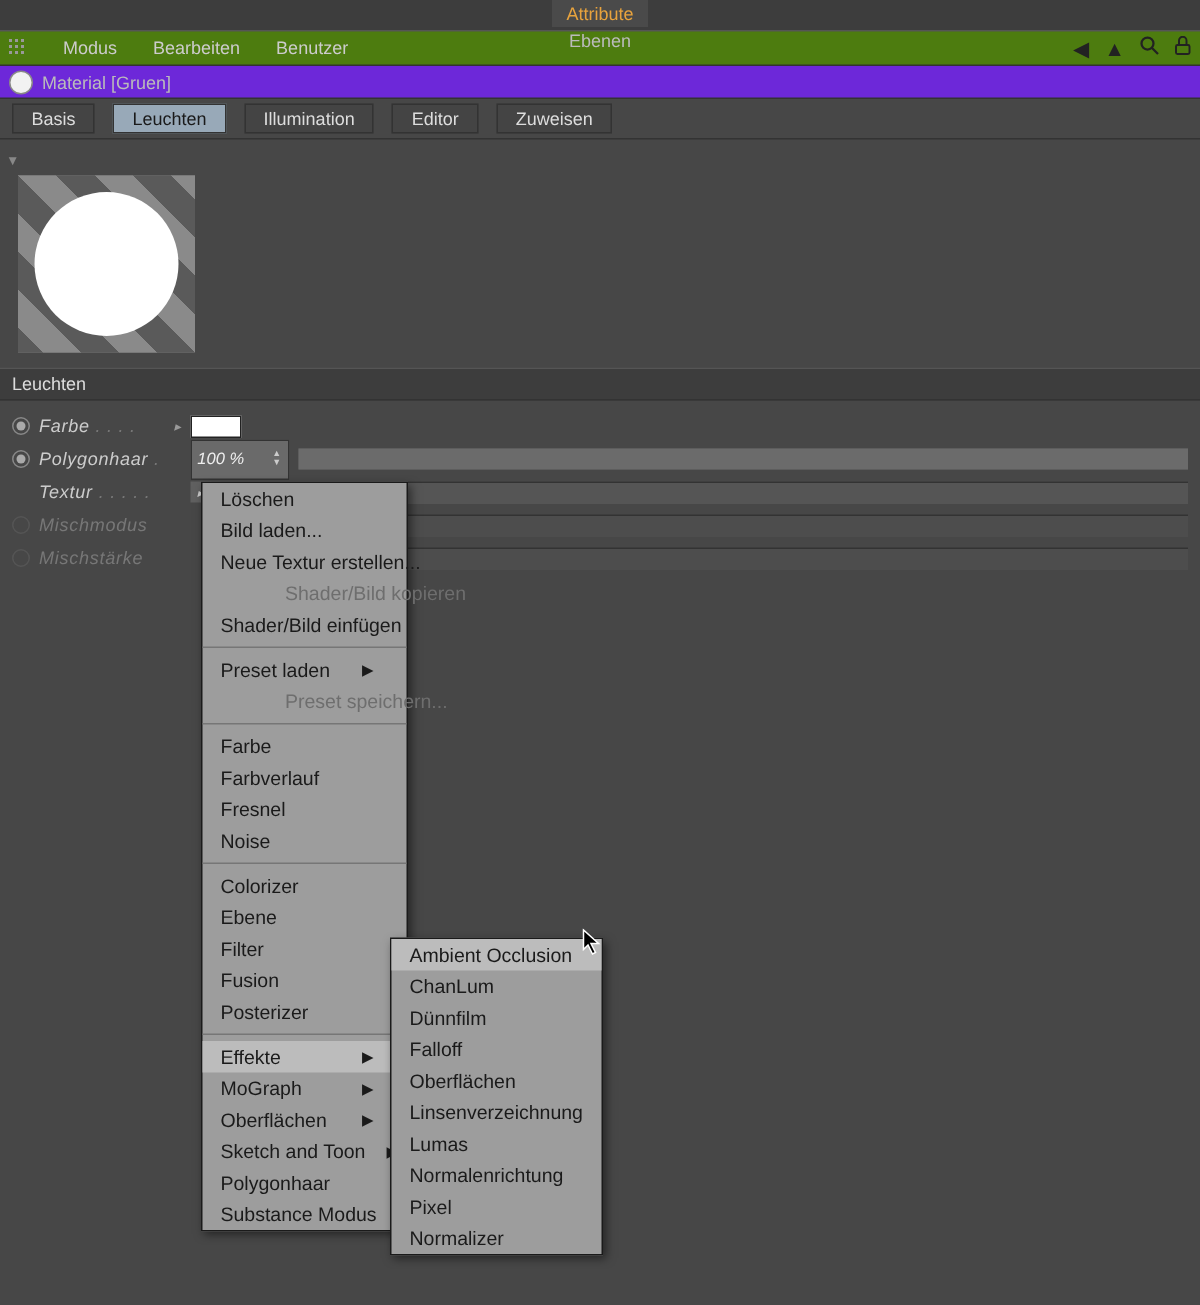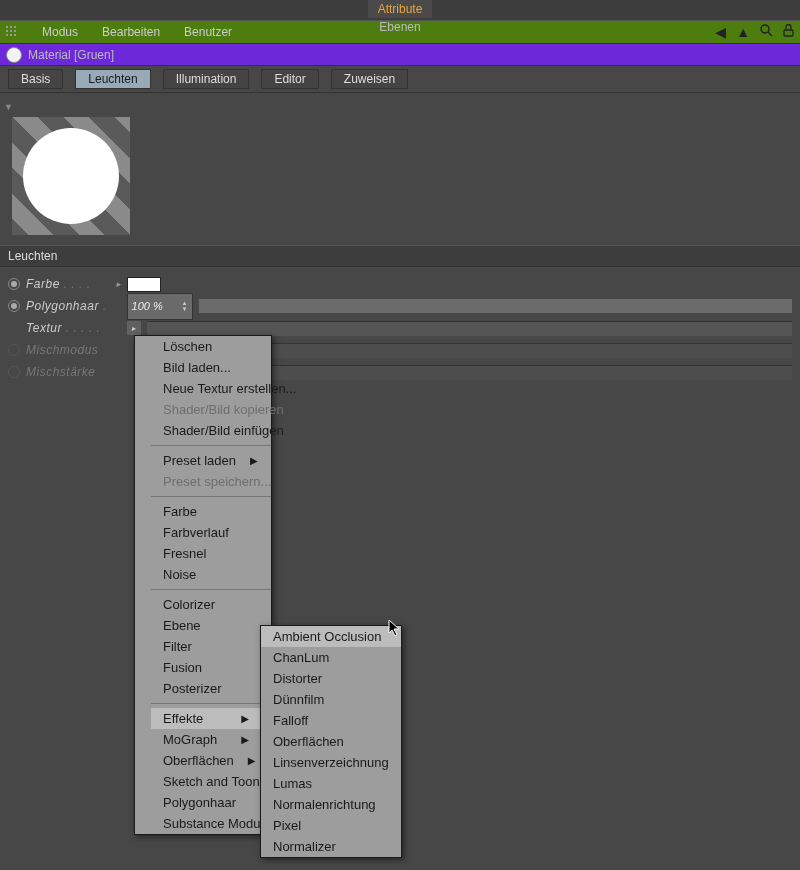--- a/index.html
+++ b/index.html
@@ -41,26 +41,26 @@
   .num-field { width: 66px; height: 27px; background: #6a6a6a; border: 1px solid #333; color: #eee; padding: 0 4px; display: flex; align-items: center; justify-content: space-between; font-size: 11px; }
   .spinner { display: flex; flex-direction: column; font-size: 6px; color: #ccc; line-height: 6px; }
   .slider-track { flex: 1; height: 14px; background: #5a5a5a; position: relative; }
   .slider-fill { position: absolute; left: 0; top: 0; bottom: 0; width: 100%; background: #6b6b6b; }
   .tri-btn { width: 14px; height: 14px; background: #606060; display: flex; align-items: center; justify-content: center; font-size: 8px; color: #ccc; cursor: pointer; }
   .tex-field { flex: 1; height: 15px; background: #555; border-top: 1px solid #333; }
   .tex-field.dis { background: #4d4d4d; }
 
   .ctx-menu { position: absolute; background: #9d9d9d; border: 1px solid #1a1a1a; box-shadow: 2px 2px 6px rgba(0,0,0,0.5); color: #1a1a1a; font-size: 13px; }
   .ctx-menu .mi { padding: 3px 22px 3px 12px; display: flex; align-items: center; justify-content: space-between; cursor: pointer; white-space: nowrap; }
-  .ctx-menu .mi.disabled { color: #6e6e6e; }
+  .ctx-menu .mi.disabled { color: #6e6e6e; margin-left: 43px; }
   .ctx-menu .mi.hover { background: #bcbcbc; }
   .ctx-menu .sep { height: 1px; background: #767676; margin: 4px 0; }
   .sub-arrow { font-size: 10px; margin-left: 14px; }
 
-  #menu1 { left: 134px; top: 335px; width: 138px; padding-left: 16px; }
+  #menu1 { left: 134px; top: 321px; width: 138px; }
   #menu2 { left: 260px; top: 625px; width: 142px; }
 
   .cursor-arrow { position: absolute; left: 388px; top: 619px; pointer-events: none; }
 </style>
 </head>
 <body>
 
 <div class="top-tabs">
   <div class="top-tab active">Attribute</div>
   <div class="top-tab">Ebenen</div>
@@ -252,23 +252,20 @@
   </div>
 
 <div class="ctx-menu" id="menu2">
     <div class="mi hover">
       <span>Ambient Occlusion</span>
     </div>
     <div class="mi">
       <span>ChanLum</span>
     </div>
     <div class="mi">
-      <span>Distorter</span>
-    </div>
-    <div class="mi">
       <span>Dünnfilm</span>
     </div>
     <div class="mi">
       <span>Falloff</span>
     </div>
     <div class="mi">
       <span>Oberflächen</span>
     </div>
     <div class="mi">
       <span>Linsenverzeichnung</span>

